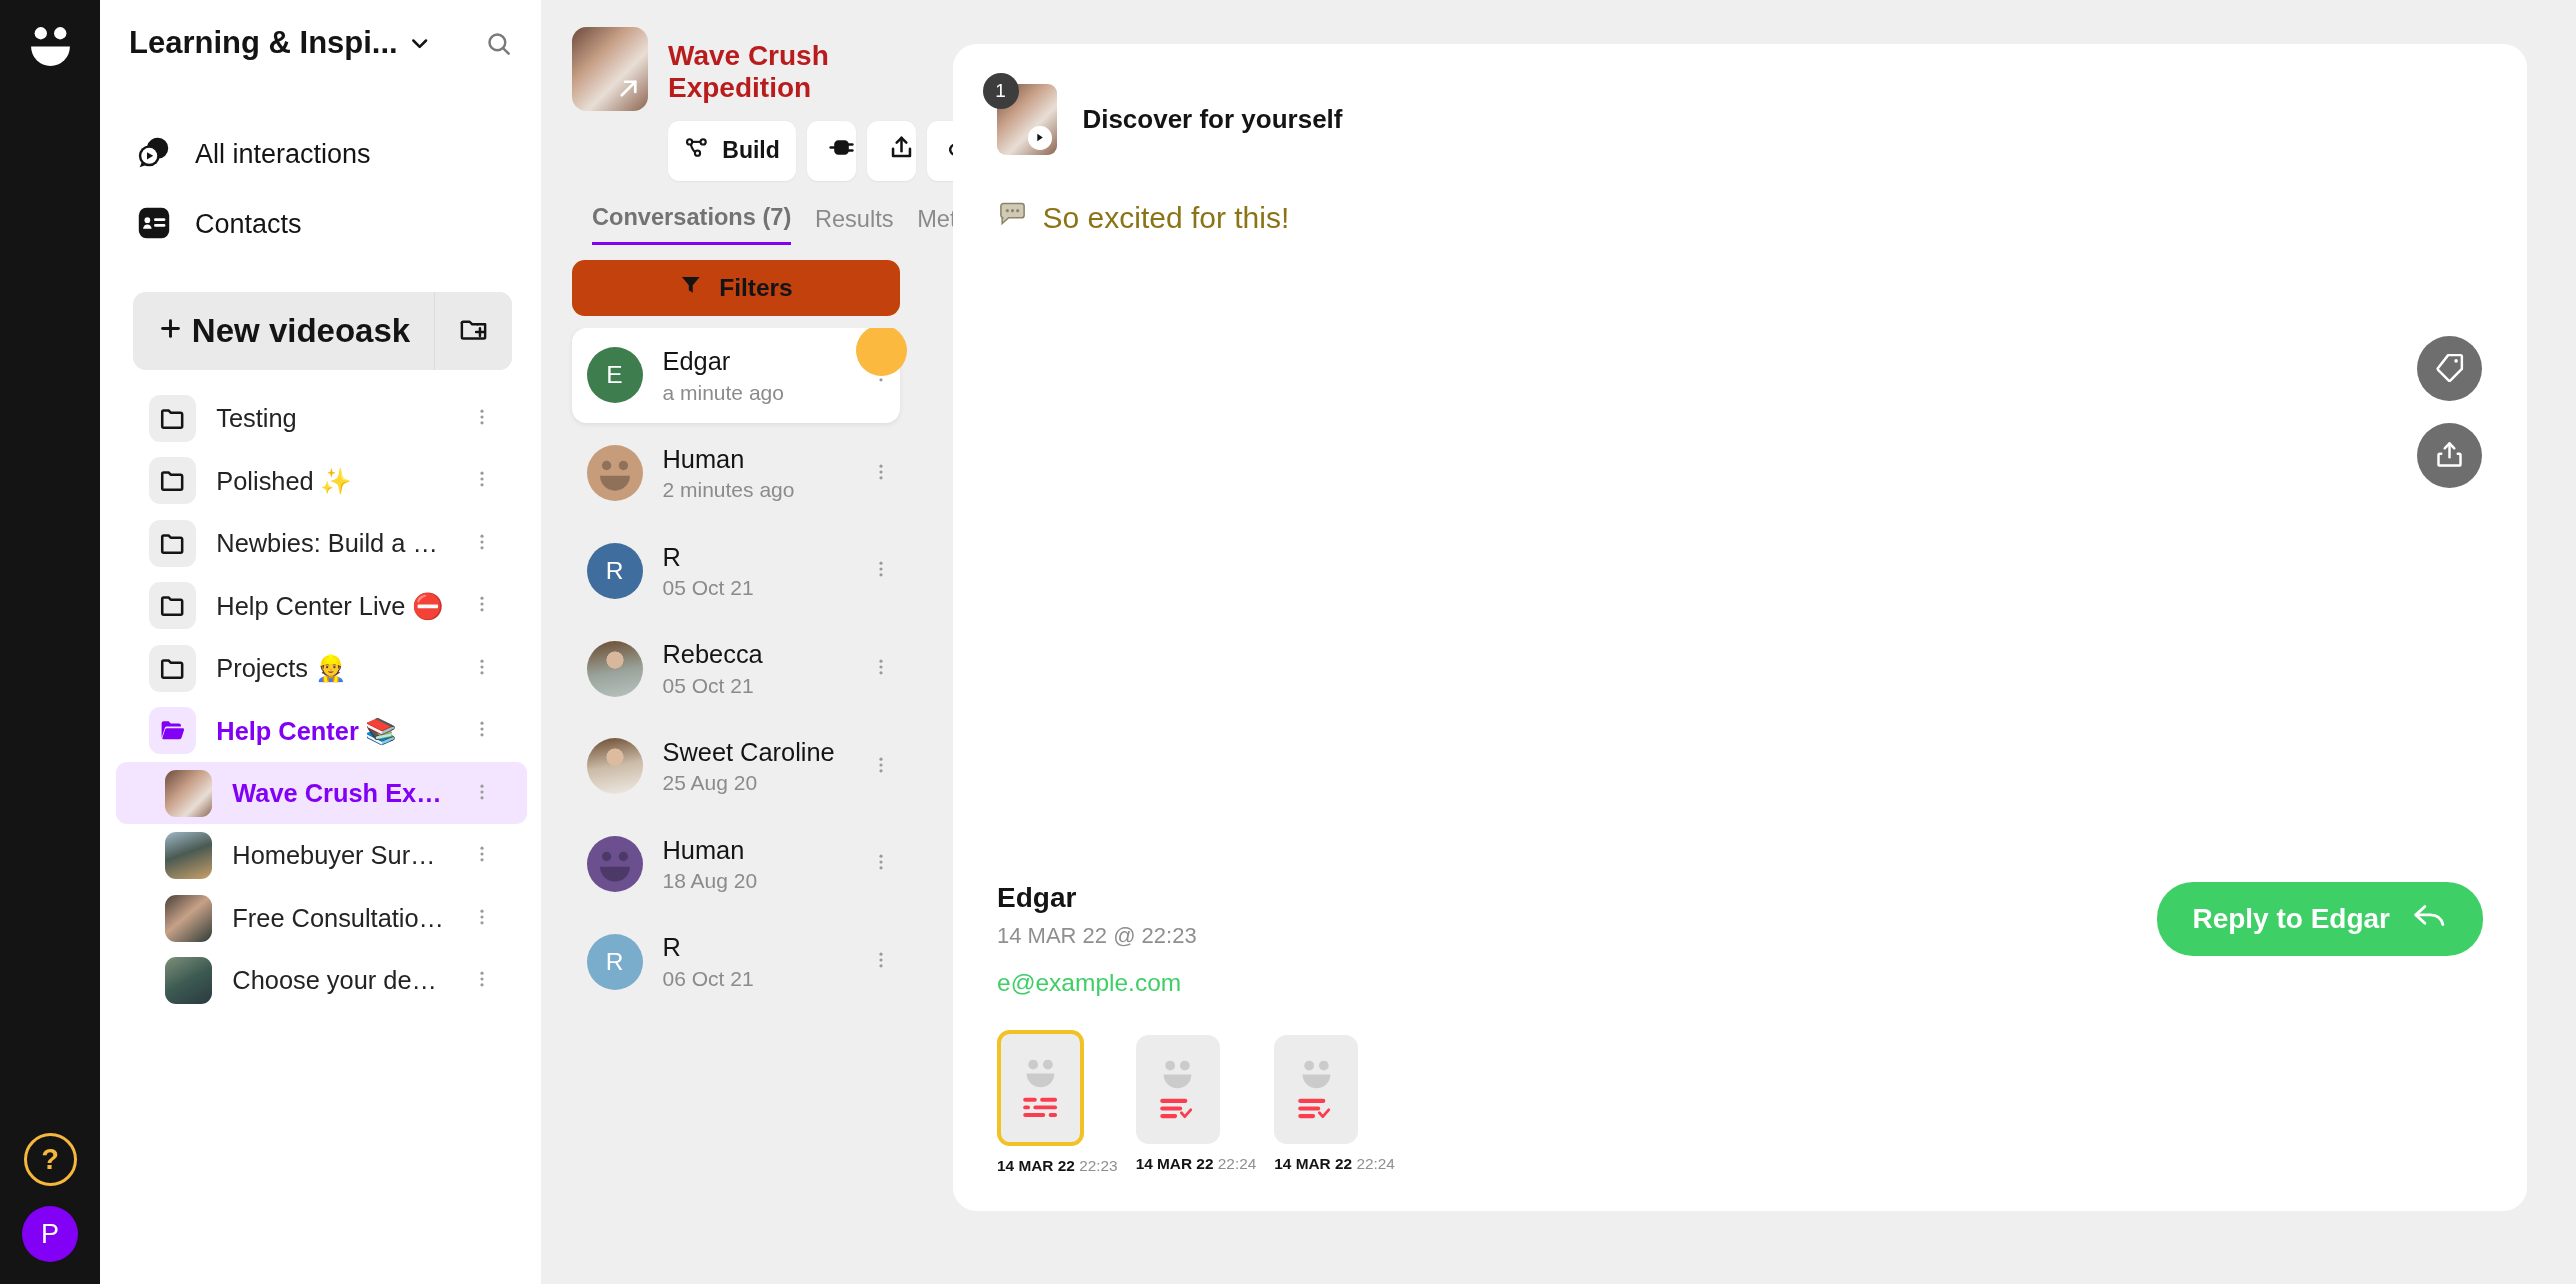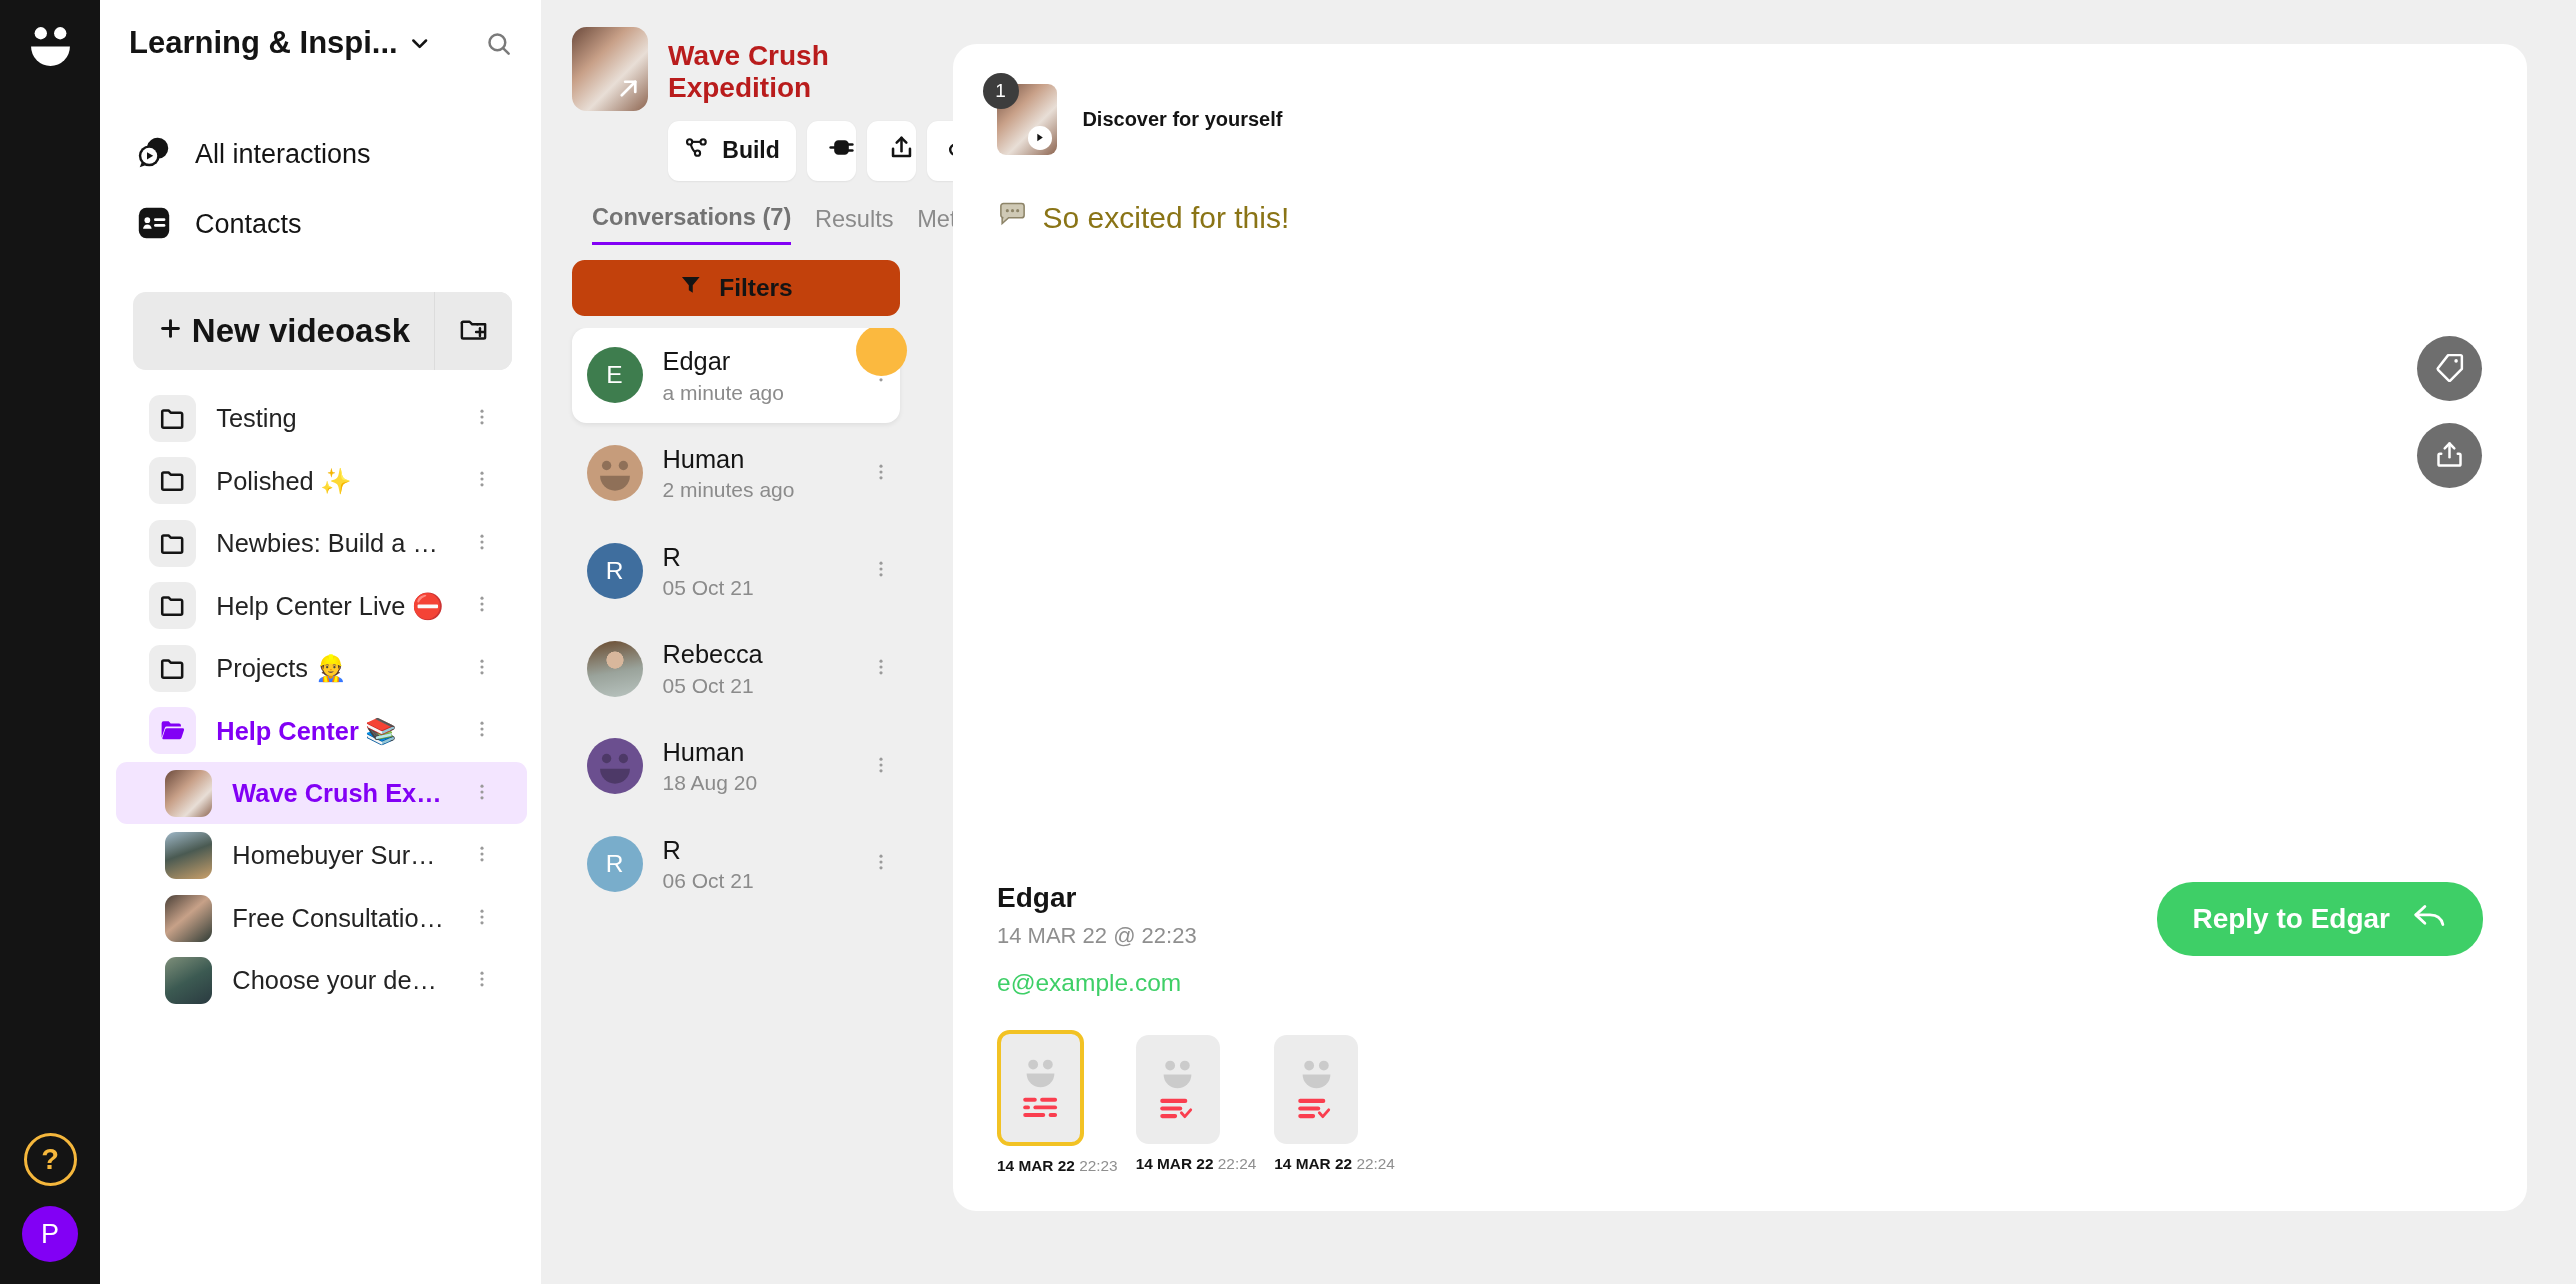--- a/index.html
+++ b/index.html
@@ -185,21 +185,21 @@
     position: absolute; left: -14.5px; top: -11px;
     width: 36px; height: 36px; border-radius: 50%; background: #3d3d3d;
     color: #fff; font-size: 19px; display: flex;
     align-items: center; justify-content: center;
   }
   .d-thumb .play {
     position: absolute; right: 5.4px; bottom: 5.4px;
     width: 23.6px; height: 23.6px; border-radius: 50%; background: #fff;
     display: flex; align-items: center; justify-content: center;
   }
-  .d-qtitle { font-size: 20px; font-weight: 700; color: #141414; }
+  .d-qtitle { font-size: 26px; font-weight: 700; color: #141414; }
 
   .d-answer {
     display: flex; align-items: center; gap: 14.5px; margin-top: 44px;
     font-size: 30px; color: #8A7416; font-weight: 400;
   }
   .d-spacer { flex: 1; }
 
   .float-btns {
     position: absolute; right: 45px; top: 292px;
     display: flex; flex-direction: column; gap: 22px;
@@ -580,20 +580,32 @@
             <div class="c-name">Rebecca</div>
             <div class="c-time">05 Oct 21</div>
           </div>
           <div class="kebab"><svg width="20" height="20" viewBox="0 0 24 24" fill="currentColor">
               <circle cx="12" cy="5" r="1.9"></circle>
               <circle cx="12" cy="12" r="1.9"></circle>
               <circle cx="12" cy="19" r="1.9"></circle>
             </svg></div>
         </div>
         <div class="convo">
+          <div class="c-av" style="background: radial-gradient(circle at 50% 34%, rgb(220, 187, 158) 18%, transparent 19%), linear-gradient(170deg, rgb(106, 74, 46) 0%, rgb(203, 187, 168) 50%, rgb(240, 236, 230) 100%);"></div>
+          <div class="c-txt">
+            <div class="c-name">Sweet Caroline</div>
+            <div class="c-time">25 Aug 20</div>
+          </div>
+          <div class="kebab"><svg width="20" height="20" viewBox="0 0 24 24" fill="currentColor">
+              <circle cx="12" cy="5" r="1.9"></circle>
+              <circle cx="12" cy="12" r="1.9"></circle>
+              <circle cx="12" cy="19" r="1.9"></circle>
+            </svg></div>
+        </div>
+        <div class="convo">
           <div class="c-av" style="background: rgb(107, 79, 143);">
             <svg width="56" height="56" viewBox="0 0 60 60">
               <circle cx="21" cy="22" r="5" fill="rgba(0,0,0,.28)"></circle>
               <circle cx="39" cy="22" r="5" fill="rgba(0,0,0,.28)"></circle>
               <path d="M14 33 H46 A16 16 0 0 1 14 33 Z" fill="rgba(0,0,0,.28)"></path>
             </svg>
           </div>
           <div class="c-txt">
             <div class="c-name">Human</div>
             <div class="c-time">18 Aug 20</div>

